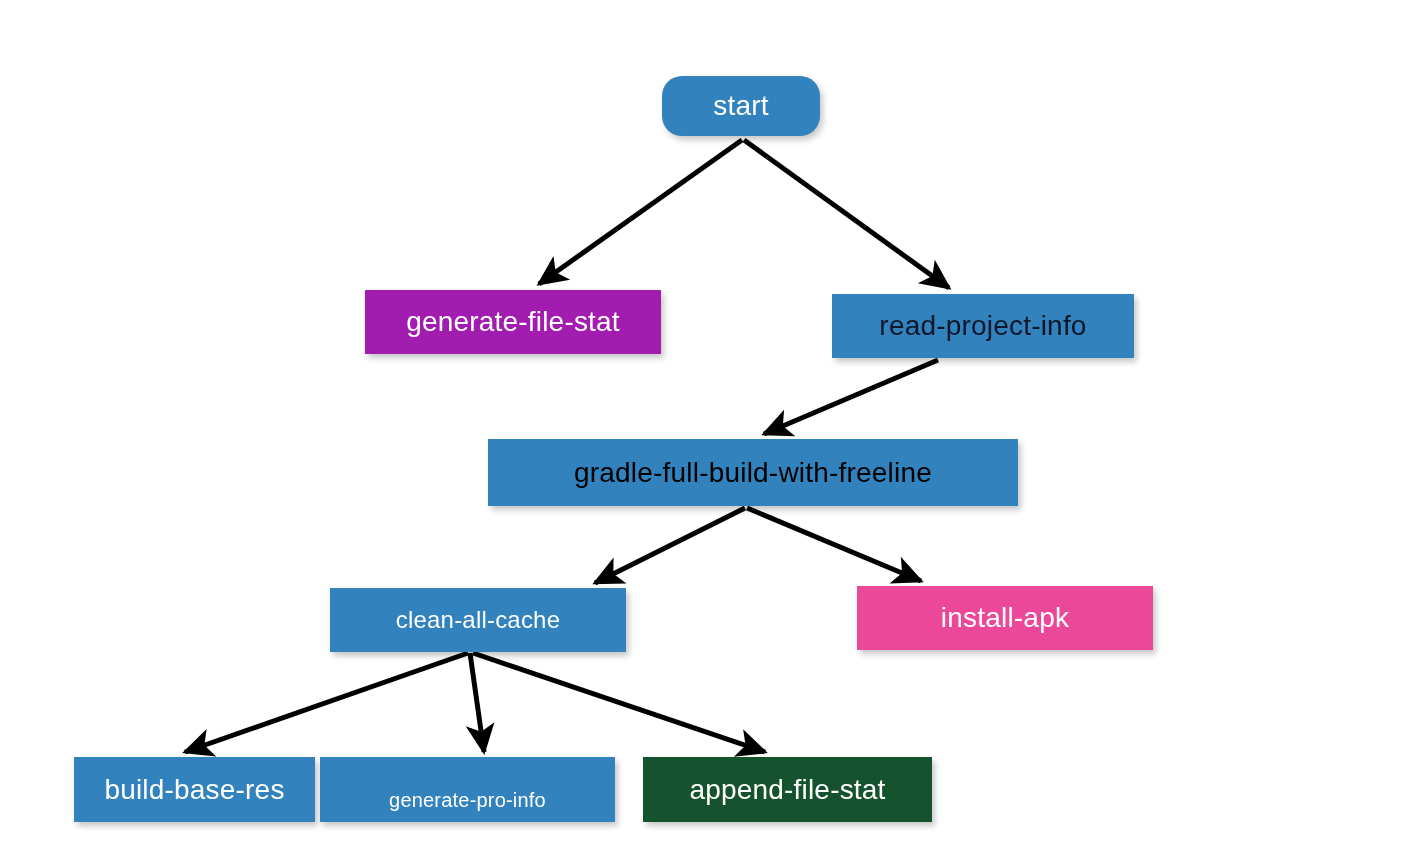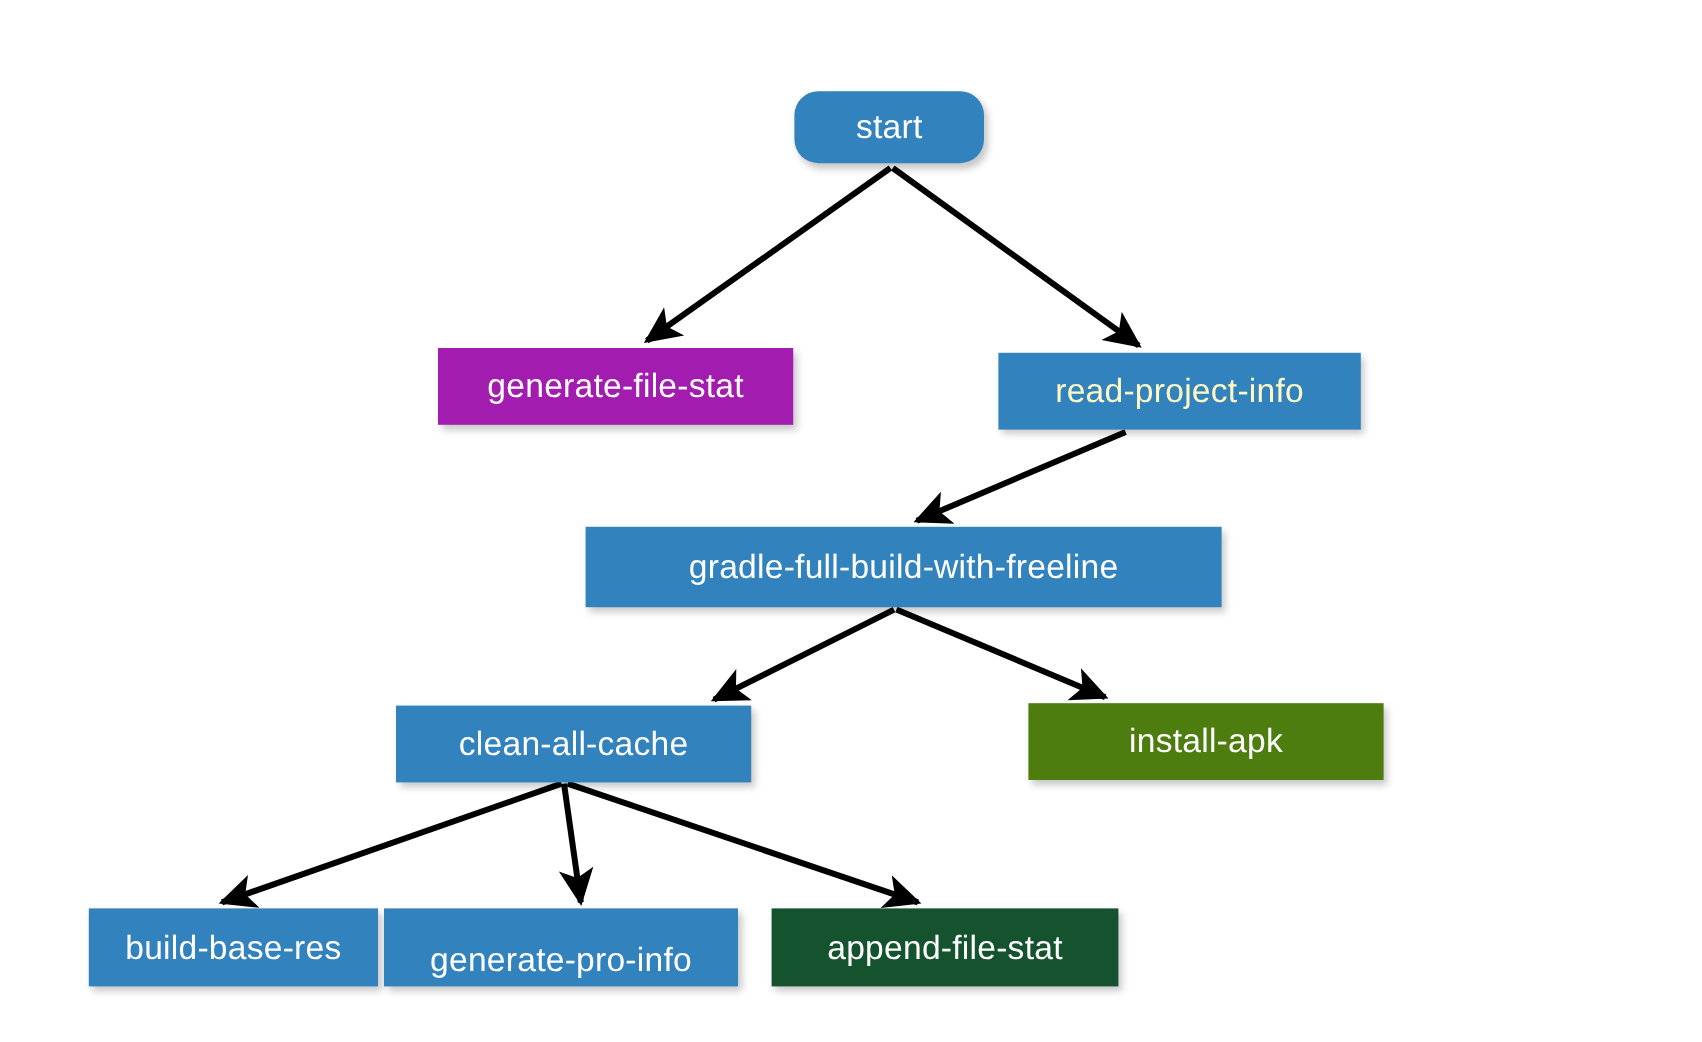--- a/index.html
+++ b/index.html
@@ -68,36 +68,36 @@
       </g>
   </svg>
 
   <div id="nodes-group">
       <div class="node" style="left: 662px; top: 76px; width: 158px; height: 60px; background: rgb(49, 130, 189); color: rgb(255, 255, 255); border-radius: 20px;">
         <span class="node-label" style="font-size: 28px;">start</span>
       </div>
       <div class="node" style="left: 365px; top: 290px; width: 296px; height: 64px; background: #a21caf; color: rgb(255, 255, 255); border-radius: 0px;">
         <span class="node-label" style="font-size: 28px;">generate-file-stat</span>
       </div>
-      <div class="node" style="left: 832px; top: 294px; width: 302px; height: 64px; background: rgb(49, 130, 189); color: #fef9c3; border-radius: 0px;">
+      <div class="node" style="left: 832px; top: 294px; width: 302px; height: 64px; background: rgb(49, 130, 189); color: #0f172a; border-radius: 0px;">
         <span class="node-label" style="font-size: 28px;">read-project-info</span>
       </div>
-      <div class="node" style="left: 488px; top: 439px; width: 530px; height: 67px; background: rgb(49, 130, 189); color: #ffffff; border-radius: 0px;">
+      <div class="node" style="left: 488px; top: 439px; width: 530px; height: 67px; background: rgb(49, 130, 189); color: #000000; border-radius: 0px;">
         <span class="node-label" style="font-size: 28px;">gradle-full-build-with-freeline</span>
       </div>
       <div class="node" style="left: 330px; top: 588px; width: 296px; height: 64px; background: rgb(49, 130, 189); color: rgb(255, 255, 255); border-radius: 0px;">
-        <span class="node-label" style="font-size: 28px;">clean-all-cache</span>
+        <span class="node-label" style="font-size: 24px;">clean-all-cache</span>
       </div>
-      <div class="node" style="left: 857px; top: 586px; width: 296px; height: 64px; background: #4d7c0f; color: rgb(255, 255, 255); border-radius: 0px;">
+      <div class="node" style="left: 857px; top: 586px; width: 296px; height: 64px; background: #ec4899; color: rgb(255, 255, 255); border-radius: 0px;">
         <span class="node-label" style="font-size: 28px;">install-apk</span>
       </div>
       <div class="node" style="left: 42px; top: 757px; width: 241px; height: 65px; background: rgb(49, 130, 189); color: rgb(255, 255, 255); border-radius: 0px; margin-left: 32px;">
         <span class="node-label" style="font-size: 28px;">build-base-res</span>
       </div>
       <div class="node" style="left: 320px; top: 757px; width: 295px; height: 65px; background: rgb(49, 130, 189); color: rgb(255, 255, 255); border-radius: 0px;">
-        <span class="node-label" style="font-size: 28px; margin-top: 20px;">generate-pro-info</span>
+        <span class="node-label" style="font-size: 20px; margin-top: 20px;">generate-pro-info</span>
       </div>
       <div class="node" style="left: 643px; top: 757px; width: 289px; height: 65px; background: #14532d; color: rgb(255, 255, 255); border-radius: 0px;">
         <span class="node-label" style="font-size: 28px;">append-file-stat</span>
       </div>
     </div>
 
 </div>
 
 </body></html>

